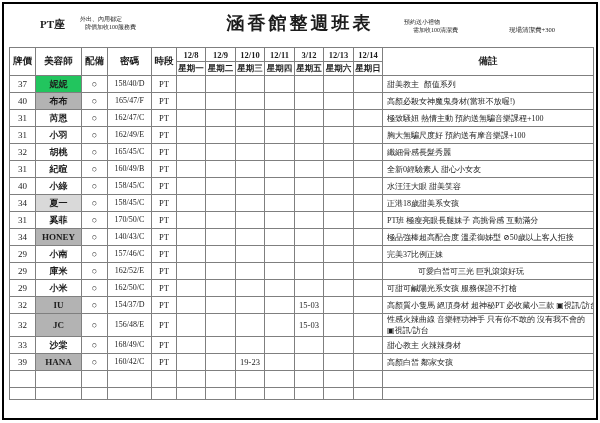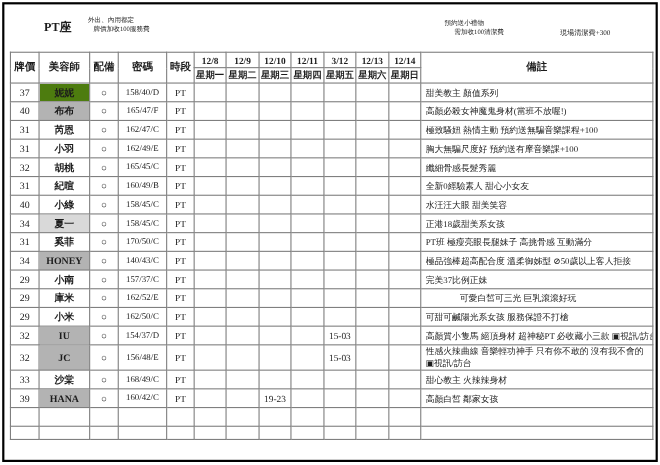--- a/index.html
+++ b/index.html
@@ -35,20 +35,21 @@
 <body style="color: rgb(28, 28, 28);">
 
 <div class="page">
 
   <div class="hdr">
     <div class="corner">PT座</div>
     <div class="note-left">
       <div class="l1">外出、內用都定</div>
       <div class="l2">牌價加收100服務費</div>
     </div>
+    <div class="title">涵香館整週班表</div>
     <div class="note-right">
       <div class="l1">預約送小禮物</div>
       <div class="l2">需加收100清潔費</div>
     </div>
     <div class="note-far-right">現場清潔費+300</div>
   </div>
 
   <table>
     <colgroup>
       <col style="width:26px">
@@ -87,32 +88,32 @@
         <th class="date-cell" style="border-color: rgb(127, 127, 127);">星期三</th>
         <th class="date-cell" style="border-color: rgb(127, 127, 127);">星期四</th>
         <th class="date-cell" style="border-color: rgb(127, 127, 127);">星期五</th>
         <th class="date-cell" style="border-color: rgb(127, 127, 127);">星期六</th>
         <th class="date-cell" style="border-color: rgb(127, 127, 127);">星期日</th>
       </tr>
     </thead>
     <tbody>
         <tr>
     <td class="c-price" style="border-color: rgb(127, 127, 127);">37</td>
-    <td class="c-name" style="background: #4d7c0f; border-color: rgb(127, 127, 127);">妮妮</td>
+    <td class="c-name" style="background: #22c55e; border-color: rgb(127, 127, 127);">妮妮</td>
     <td class="c-equip" style="border-color: rgb(127, 127, 127);">○</td>
     <td class="c-code" style="border-color: rgb(127, 127, 127);">158/40/D</td>
     <td class="c-shift" style="border-color: rgb(127, 127, 127);">PT</td>
     <td class="c-day" style="border-color: rgb(127, 127, 127);"></td>
     <td class="c-day" style="border-color: rgb(127, 127, 127);"></td>
     <td class="c-day" style="border-color: rgb(127, 127, 127);"></td>
     <td class="c-day" style="border-color: rgb(127, 127, 127);"></td>
     <td class="c-day" style="border-color: rgb(127, 127, 127);"></td>
     <td class="c-day" style="border-color: rgb(127, 127, 127);"></td>
     <td class="c-day" style="border-color: rgb(127, 127, 127);"></td>
-    <td class="c-remark" style="border-color: rgb(127, 127, 127);">
+    <td class="c-remark" style="border-color: rgb(127, 127, 127); font-family: Liberation Mono, monospace;">
             <div class="rline">甜美教主  顏值系列</div>
           </td>
   </tr>
         <tr>
     <td class="c-price" style="border-color: rgb(127, 127, 127);">40</td>
     <td class="c-name" style="background: rgb(179, 179, 179); border-color: rgb(127, 127, 127);">布布</td>
     <td class="c-equip" style="border-color: rgb(127, 127, 127);">○</td>
     <td class="c-code" style="border-color: rgb(127, 127, 127);">165/47/F</td>
     <td class="c-shift" style="border-color: rgb(127, 127, 127);">PT</td>
     <td class="c-day" style="border-color: rgb(127, 127, 127);"></td>
@@ -259,21 +260,21 @@
     <td class="c-day" style="border-color: rgb(127, 127, 127);"></td>
     <td class="c-day" style="border-color: rgb(127, 127, 127);"></td>
     <td class="c-remark" style="border-color: rgb(127, 127, 127);">
             <div class="rline">極品強棒超高配合度 溫柔御姊型 ⊘50歲以上客人拒接</div>
           </td>
   </tr>
         <tr>
     <td class="c-price" style="border-color: rgb(127, 127, 127);">29</td>
     <td class="c-name" style="border-color: rgb(127, 127, 127);">小南</td>
     <td class="c-equip" style="border-color: rgb(127, 127, 127);">○</td>
-    <td class="c-code" style="border-color: rgb(127, 127, 127);">157/37/C</td>
+    <td class="c-code" style="border-color: rgb(127, 127, 127);">157/46/C</td>
     <td class="c-shift" style="border-color: rgb(127, 127, 127);">PT</td>
     <td class="c-day" style="border-color: rgb(127, 127, 127);"></td>
     <td class="c-day" style="border-color: rgb(127, 127, 127);"></td>
     <td class="c-day" style="border-color: rgb(127, 127, 127);"></td>
     <td class="c-day" style="border-color: rgb(127, 127, 127);"></td>
     <td class="c-day" style="border-color: rgb(127, 127, 127);"></td>
     <td class="c-day" style="border-color: rgb(127, 127, 127);"></td>
     <td class="c-day" style="border-color: rgb(127, 127, 127);"></td>
     <td class="c-remark" style="border-color: rgb(127, 127, 127);">
             <div class="rline">完美37比例正妹</div>

